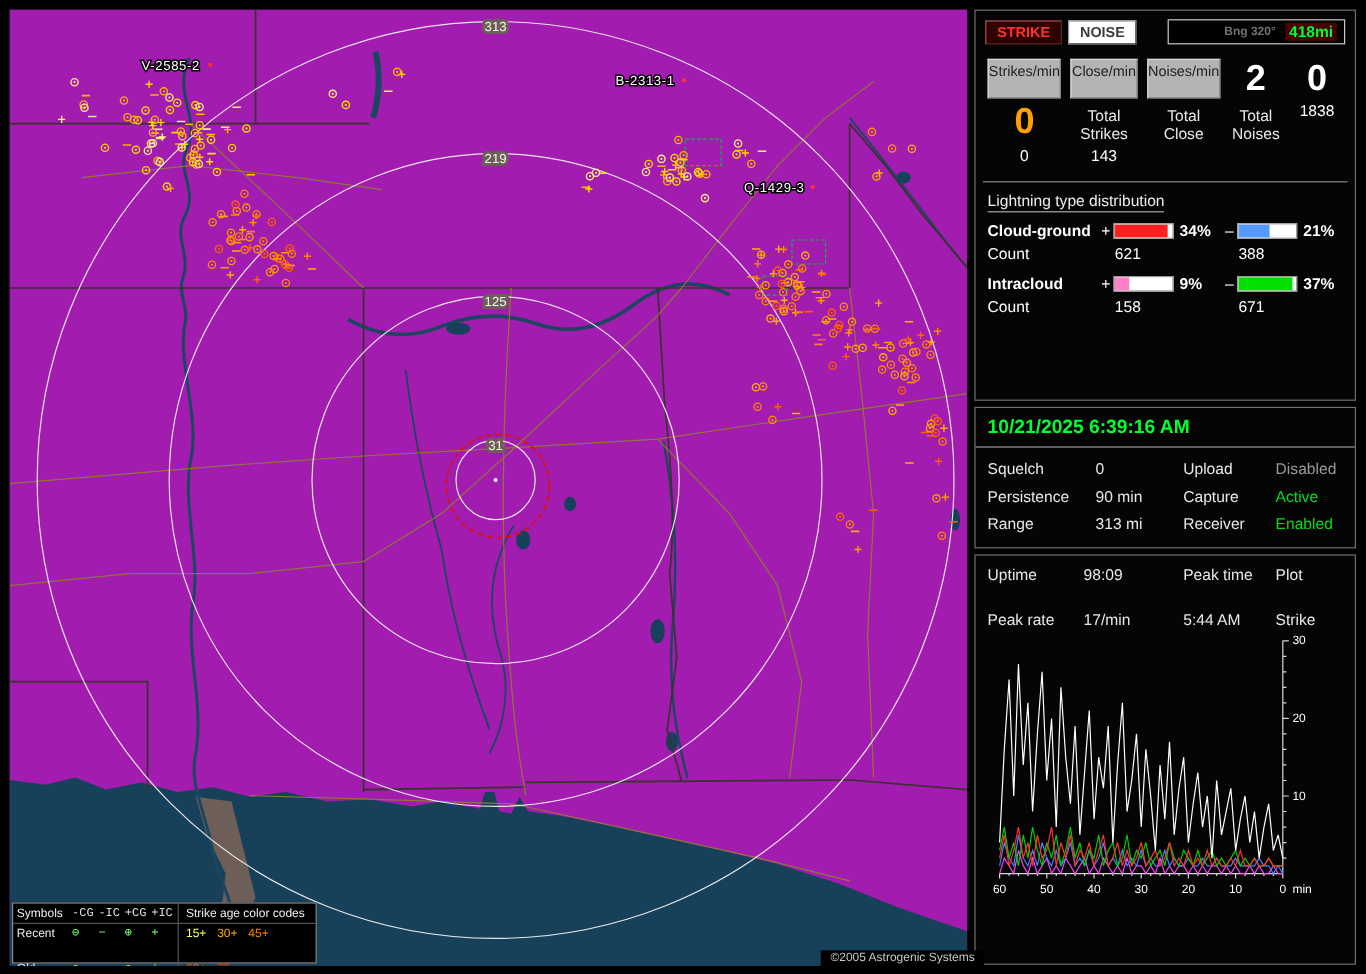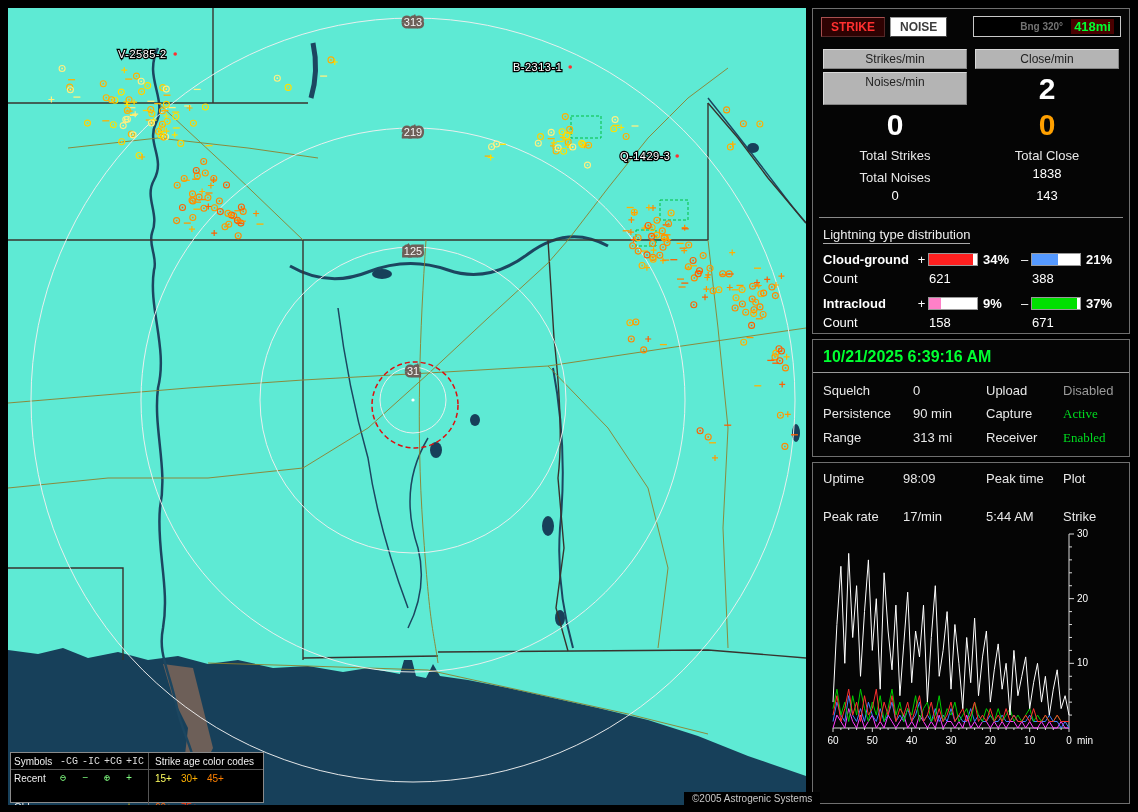--- a/index.html
+++ b/index.html
@@ -1,20 +1,20 @@
 <!DOCTYPE html>
 <html><head>
 <meta charset="utf-8">
 <style>
   html,body{margin:0;padding:0;background:#000;width:1138px;height:812px;overflow:hidden;
     font-family:"Liberation Sans",sans-serif;}
   .screen{position:absolute;inset:0;width:1138px;height:812px;background:#000;}
 
   
-  .map{position:absolute;left:8px;top:8px;width:798px;height:797px;background:#5eead4;overflow:hidden;}
+  .map{position:absolute;left:8px;top:8px;width:798px;height:797px;background:#a21caf;overflow:hidden;}
   .map svg{position:absolute;left:0;top:0;}
   .ring{fill:none;stroke:#efefef;stroke-width:1;opacity:.95;}
   .ring-label{fill:#f5f5f5;font-size:11px;font-family:"Liberation Sans",sans-serif;
     paint-order:stroke;stroke:#6d5f58;stroke-width:5px;text-anchor:middle;}
   .border-line{stroke:#38332e;stroke-width:1.4;fill:none;}
   .road{stroke:#8f7f2c;stroke-width:1;fill:none;opacity:.9;}
   .water{fill:#17405a;stroke:none;}
   .river{stroke:#1c4660;fill:none;}
   .red-ring{fill:none;stroke:#dd1010;stroke-width:1.5;stroke-dasharray:5 3;}
   .storm-cell{fill:none;stroke:#00c040;stroke-width:1;stroke-dasharray:3 2;}
@@ -42,21 +42,21 @@
 
   
   .sec-stats{height:326px;padding:5px 6px;}
   .topbar{display:flex;align-items:center;gap:5px;padding:2px 2px;}
   .btn{font-weight:bold;font-size:12px;padding:2px 9px;border:1px outset #9a9a9a;cursor:pointer;}
   .btn-strike{background:#2e0202;color:#ff3030;border-color:#a85050;}
   .btn-noise{background:#ffffff;color:#3c3c3c;}
   .bng-box{margin-left:auto;border:1px solid #c8c8c8;background:#000;padding:2px 6px;display:flex;gap:8px;align-items:center;}
   .bng{color:#737373;font-weight:bold;font-size:10px;margin-left:40px;}
   .dist-mi{color:#00ff30;font-weight:bold;font-size:13px;background:#4a0000;padding:0 3px;}
-  .stats-grid{display:grid;grid-template-columns:1fr 1fr;gap:3px 8px;padding:10px 4px 4px;text-align:center;}
+  .stats-grid{display:grid;grid-template-columns:1fr 1fr 1fr 1fr 1fr;gap:3px 8px;padding:10px 4px 4px;text-align:center;}
   .stat-h{background:#b4b4b4;color:#222;border:1px outset #d8d8d8;font-size:12px;padding:2px 0;cursor:pointer;}
   .stat-rate{font-size:30px;font-weight:bold;color:#fff;line-height:1.1;}
   .stat-rate.orange{color:#ffa000;}
   .stat-tlabel{font-size:13px;color:#e8e8e8;margin-top:4px;}
   .stat-total{font-size:13px;color:#fff;}
   .sep{border-top:1px solid #8a8a8a;margin:10px 0 7px;}
   .dist-title{font-size:13px;color:#eee;border-bottom:1px solid #aaa;display:inline-block;margin:0 0 6px 4px;padding-bottom:1px;}
   .dist-grid{display:grid;grid-template-columns:92px 13px 50px 40px 13px 50px 36px;align-items:center;
     row-gap:4px;padding:2px 4px;font-size:13px;color:#fff;}
   .d-label{font-weight:bold;}
@@ -65,21 +65,21 @@
   .bar .fill{position:absolute;left:0;top:0;bottom:0;}
   .d-pct{font-weight:bold;padding-left:5px;}
   .d-count{padding-left:1px;}
   .d-row2{margin-bottom:6px;}
 
   
   .sec-clock{height:118px;padding:8px 10px;}
   .datetime{color:#00ff30;font-size:16px;font-weight:bold;}
   .clock-hr{border-top:1px solid #999;margin:6px -10px 10px;}
   .clock-grid{display:grid;grid-template-columns:90px 73px 77px 1fr;row-gap:8px;font-size:13px;color:#e8e8e8;}
-  .c-green{color:#00dd20;font-family:Liberation Serif, serif;}
+  .c-green{color:#00dd20;}
   .c-dim{color:#9a9a9a;}
 
   
   .sec-status{flex:1;padding:8px 10px;display:flex;flex-direction:column;}
   .status-grid{display:grid;grid-template-columns:80px 83px 77px 1fr;row-gap:23px;font-size:13px;color:#e8e8e8;}
   .trend-row{display:grid;grid-template-columns:80px 1fr;margin:14px 0 2px;font-size:13px;color:#e8e8e8;}
   .chart-wrap{flex:1;position:relative;}
   .chart-wrap svg{position:absolute;left:0;top:4px;}
   .axis{stroke:#d8d8d8;stroke-width:1;}
   .tick{stroke:#d8d8d8;stroke-width:1;}

